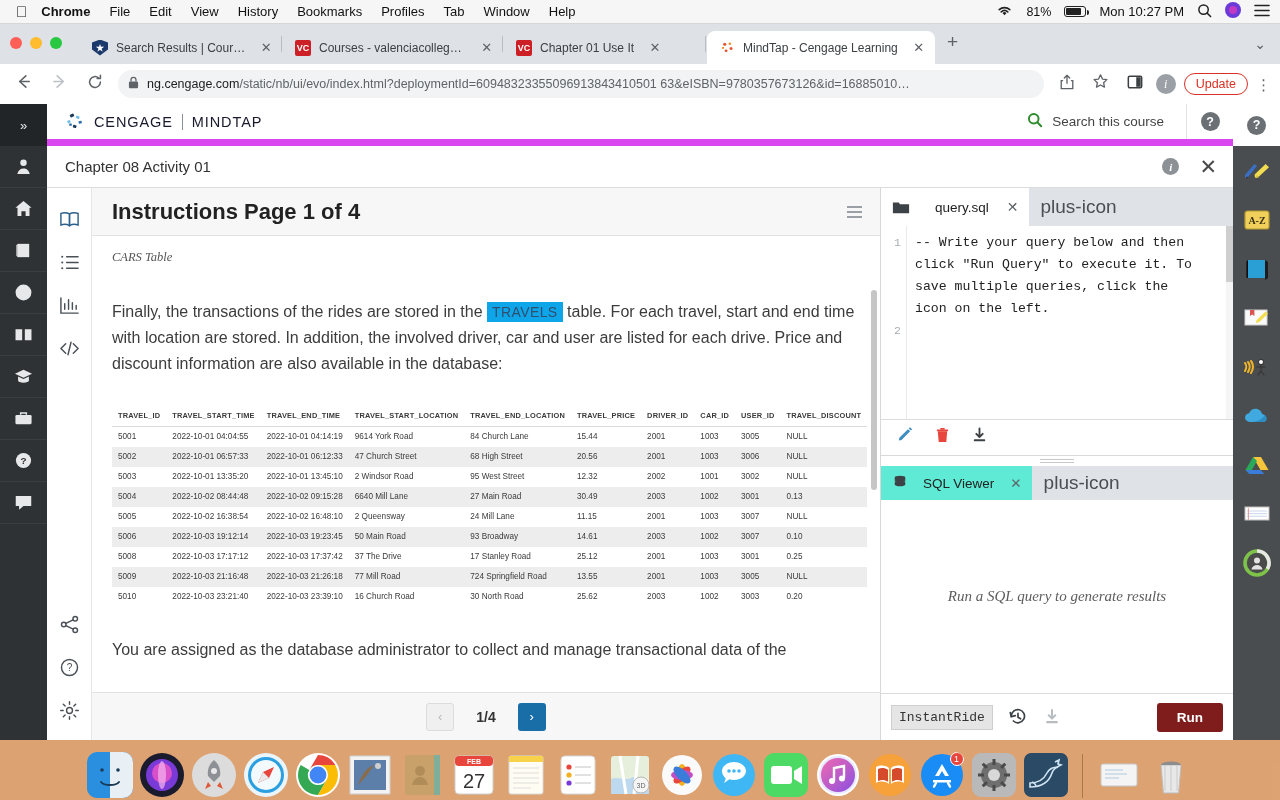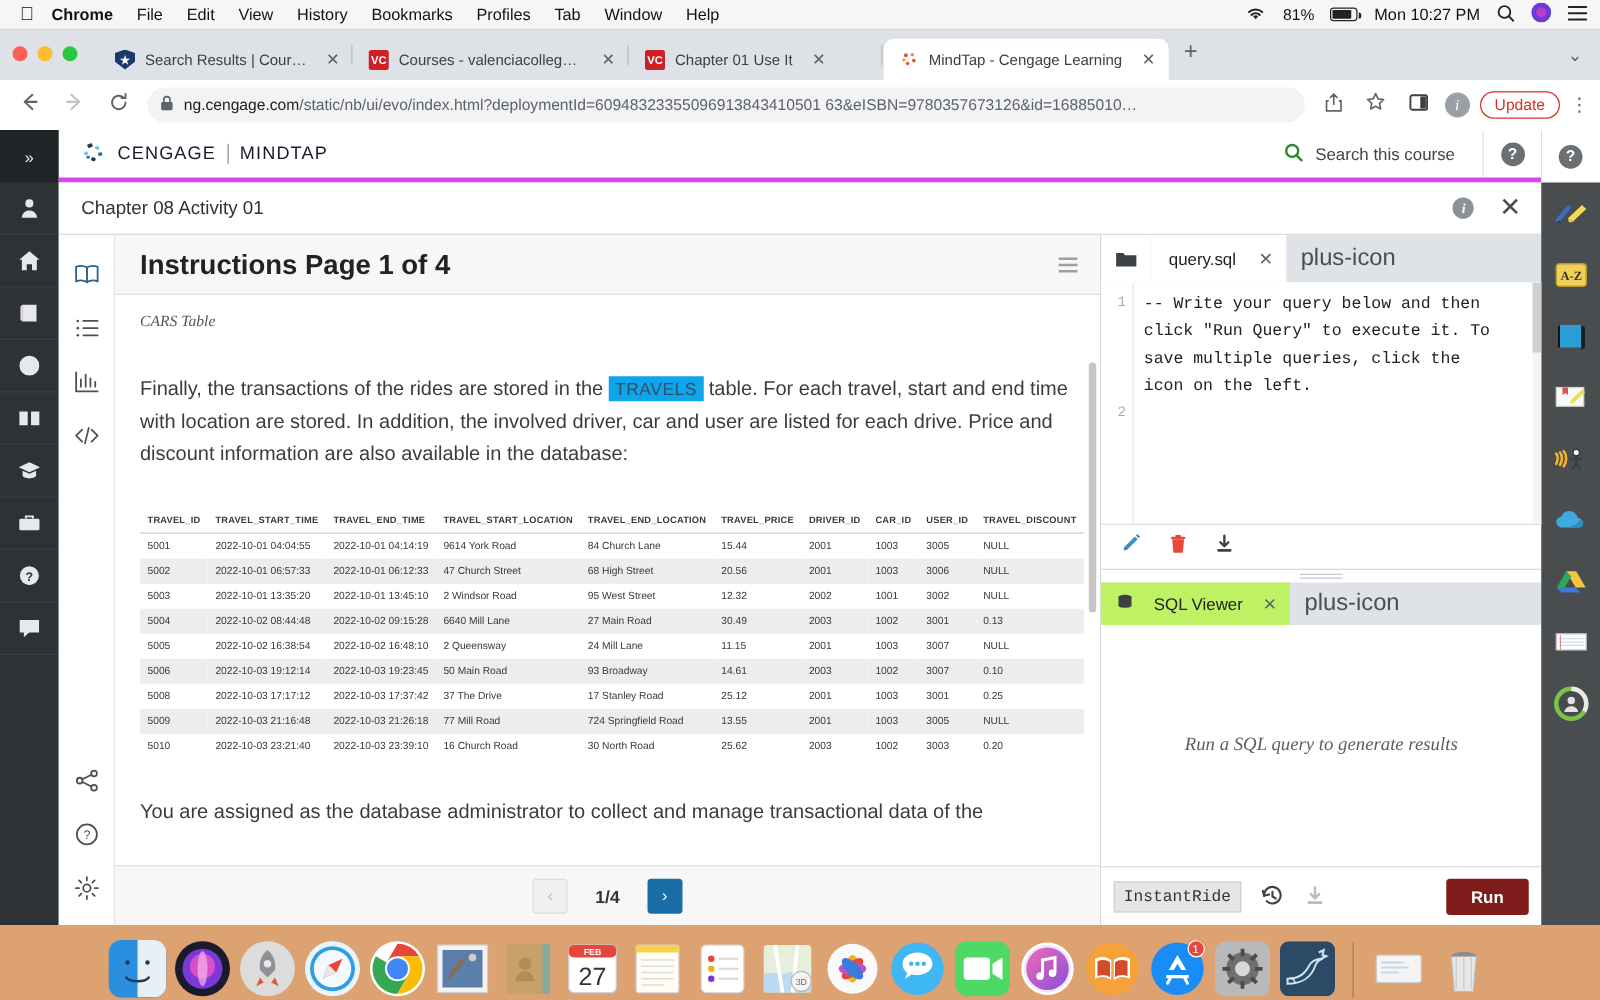--- a/index.html
+++ b/index.html
@@ -71,21 +71,21 @@
 
   
   .page { position: absolute; top: 104px; left: 0; width: 1280px; height: 636px; background: #fff; display: flex; }
 
   .railbar { width: 47px; background: #2f3234; display: flex; flex-direction: column; align-items: center; flex: none;}
   .rail-top { height: 42px; width: 100%; background: #222527; display: flex; align-items: center; justify-content: center; color: #e8eaed; font-size: 13px;}
   .rail-item { height: 42px; width: 100%; display: flex; align-items: center; justify-content: center; border-bottom: 1px solid #3b3e40; color: #e8eaed; }
   .rail-item svg { width: 19px; height: 19px; fill: #e6e8ea; }
 
   .mtcol { flex: 1; display: flex; flex-direction: column; min-width: 0; }
-  .mt-header { height: 42px; background: #fff; display: flex; align-items: center; padding-left: 18px; border-bottom: 4px solid #d946ef; }
+  .mt-header { height: 42px; background: #fff; display: flex; align-items: center; padding-left: 18px; border-bottom: 7px solid #d946ef; }
   .logo-wrap { display: flex; align-items: center; gap: 9px; }
   .logo-mark { width: 20px; height: 20px; position: relative; }
   .logo-text { font-size: 14.5px; letter-spacing: .9px; color: #1a1a2e; display: flex; align-items: center; gap: 9px;}
   .logo-div { width: 1px; height: 16px; background: #8a8f98; display: inline-block; }
   .mt-header-right { margin-left: auto; display: flex; align-items: center; height: 100%; }
   .search-course { display: flex; align-items: center; gap: 9px; font-size: 13.5px; color: #444; padding-right: 22px; }
   .search-course svg { width: 16px; height: 16px; stroke: #2e8b2e; fill: none; stroke-width: 2.2; }
   .help-cell { width: 47px; height: 100%; display: flex; align-items: center; justify-content: center; border-left: 1px solid #e3e3e3;}
   .circ-icon { width: 19px; height: 19px; border-radius: 50%; background: #6b7075; color: #fff; font-size: 12.5px; font-weight: bold; display: flex; align-items: center; justify-content: center; }
 
@@ -140,21 +140,21 @@
   .gutter div { height: 22px; line-height: 22px; }
   .codearea { flex: 1; padding: 6px 0 0 8px; font-family: "Liberation Mono", monospace; font-size: 13.2px; line-height: 22px; color: #222; white-space: pre; overflow: hidden; }
   .ed-vscroll { position: absolute; right: 0; top: 0; bottom: 0; width: 7px; background: #f5f5f5; }
   .ed-vthumb { position: absolute; top: 0; right: 0; width: 7px; height: 56px; background: #cfcfcf; }
   .ed-actions { height: 36px; display: flex; align-items: center; gap: 20px; padding: 0 16px; border-bottom: 1px solid #d9d9d9; background: #fff; }
   .ed-actions svg { width: 17px; height: 17px; }
   .splitter { height: 10px; background: #fff; display: flex; align-items: center; justify-content: center; }
   .splitter i { display: block; width: 34px; height: 4px; border-top: 1.5px solid #c8c8c8; border-bottom: 1.5px solid #c8c8c8; }
 
   .vw-tabs { height: 34px; background: #dfe2e6; display: flex; align-items: stretch; }
-  .vw-tab { display: flex; align-items: center; gap: 16px; padding: 0 10px 0 12px; background: #bef264; font-size: 13.5px; color: #222; }
+  .vw-tab { display: flex; align-items: center; gap: 16px; padding: 0 10px 0 12px; background: #5eead4; font-size: 13.5px; color: #222; }
   .vw-tab svg { width: 14px; height: 14px; fill: #3d4246; }
   .vw-body { flex: 1; background: #fff; display: flex; align-items: center; justify-content: center; border-bottom: 1px solid #dcdcdc;}
   .vw-empty { font-style: italic; font-size: 15px; color: #5d5d5d; font-family: "Liberation Serif", serif;}
   .vw-foot { height: 46px; background: #fff; display: flex; align-items: center; padding: 0 10px; gap: 16px; }
   .db-chip { border: 1px solid #cfcfcf; background: #e5e5e5; font-family: "Liberation Mono", monospace; font-size: 13px; color: #333; padding: 4px 7px; }
   .run-btn { margin-left: auto; background: #7f1d1d; color: #fff; font-weight: bold; font-size: 13.5px; padding: 7px 20px; border-radius: 3px; }
   .foot-ic { width: 18px; height: 18px; }
 
   .rrail { width: 47px; background: #4a4d4f; display: flex; flex-direction: column; align-items: center; flex: none; }
   .rrail .rhelp { width: 100%; height: 42px; background: #fff; display: flex; align-items: center; justify-content: center; }

